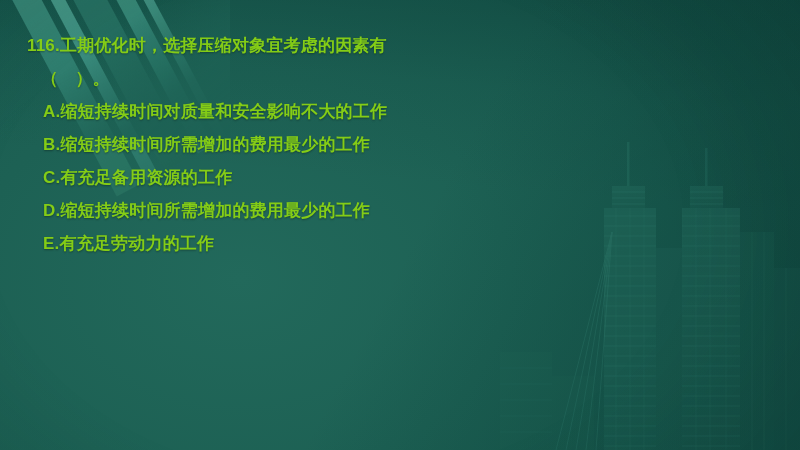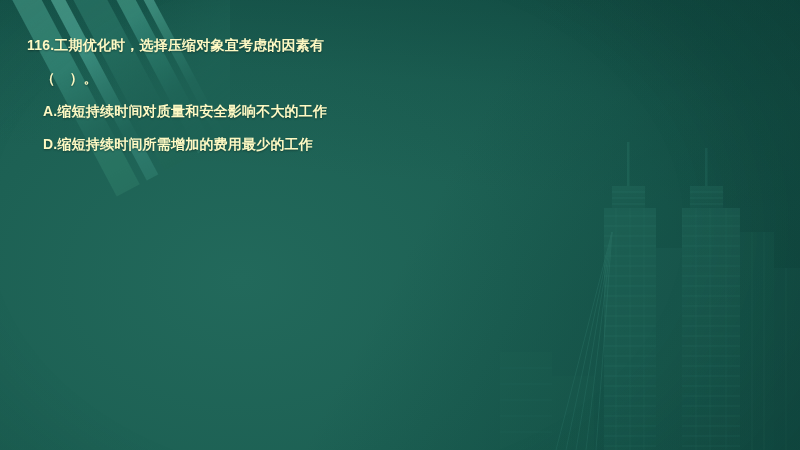--- a/index.html
+++ b/index.html
@@ -85,22 +85,22 @@
 
   
   .content {
     position: absolute;
     left: 0; top: 0;
     width: 800px;
     padding: 29px 0 0 27px;
     box-sizing: border-box;
   }
   .qline, .optline {
-    color: #fef9c3;
-    font-size: 14px;
+    color: #84cc16;
+    font-size: 17px;
     line-height: 33px;
     letter-spacing: 0.2px;
     font-weight: 700;
     text-shadow: 0 1px 2px rgba(0,0,0,0.33);
     white-space: pre;
   }
   .qline.indent { padding-left: 14px; }
   .optline {
     font-weight: 700;
     margin-left: 16px;
@@ -248,16 +248,19 @@
     </svg>
   </div>
 
   <div class="bg-vignette"></div>
 
   <div class="content">
     <div class="qline">116.工期优化时，选择压缩对象宜考虑的因素有</div>
     <div class="qline indent">（　）。</div>
 
     <div class="optline opt-a">A.缩短持续时间对质量和安全影响不大的工作</div>
+    <div class="optline">B.缩短持续时间所需增加的费用最少的工作</div>
+    <div class="optline">C.有充足备用资源的工作</div>
     <div class="optline">D.缩短持续时间所需增加的费用最少的工作</div>
+    <div class="optline">E.有充足劳动力的工作</div>
   </div>
 
 </div>
 
 </body></html>

